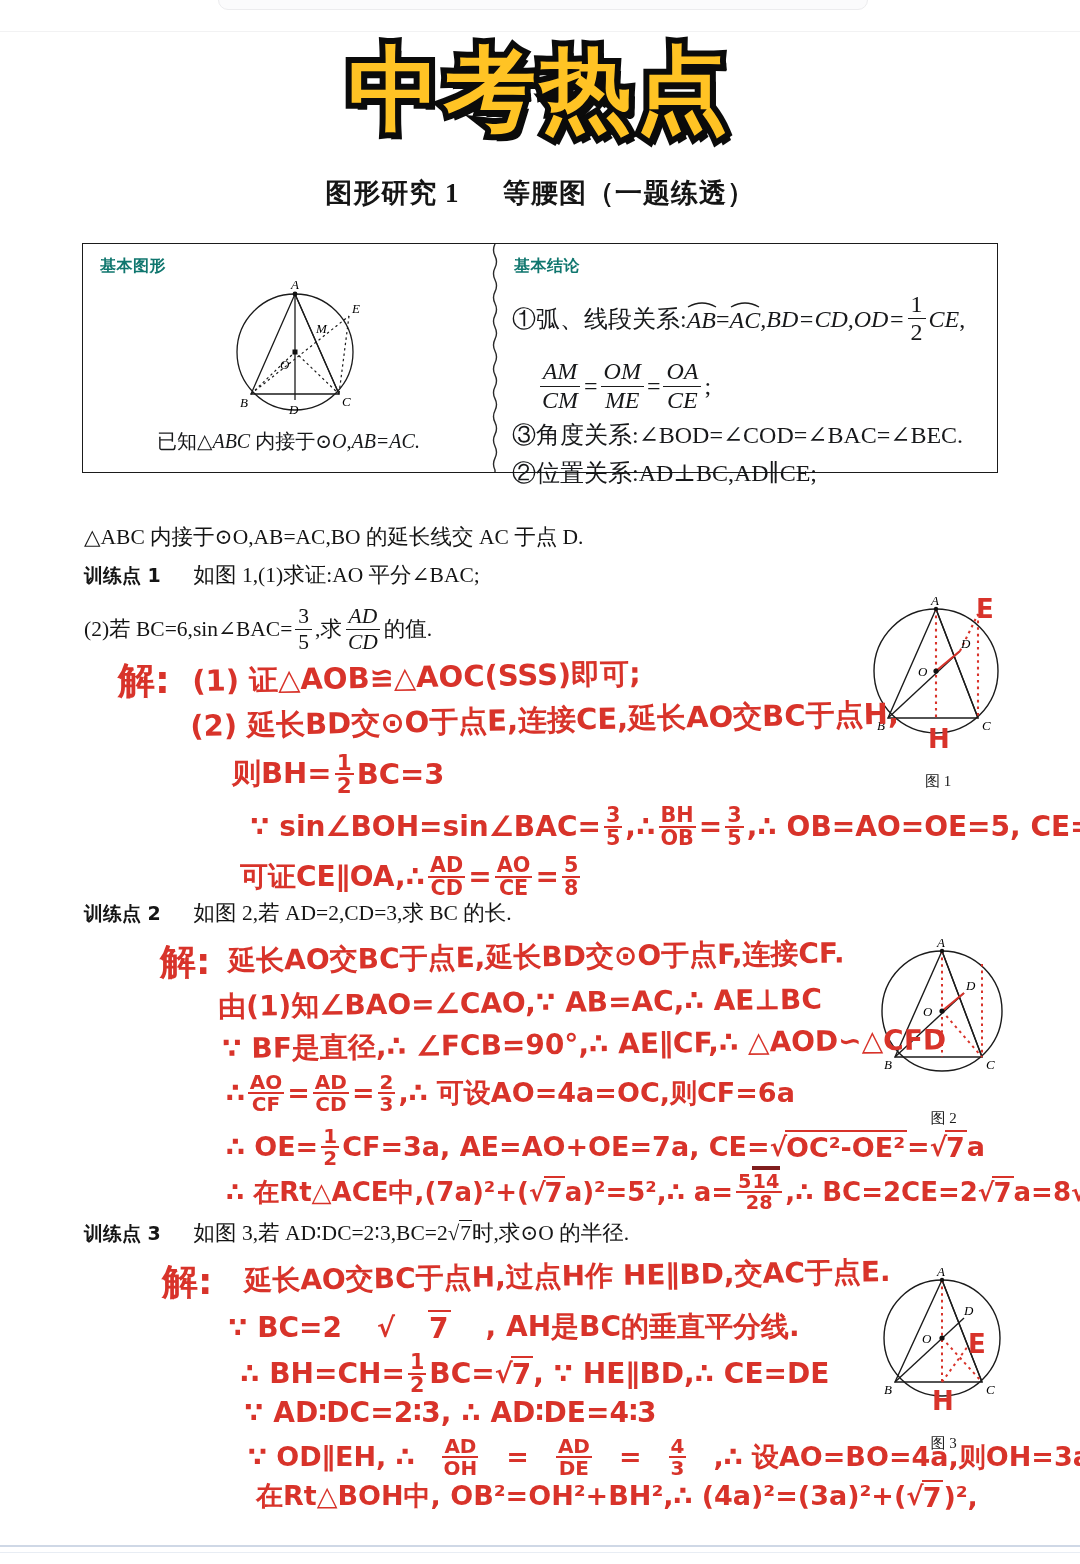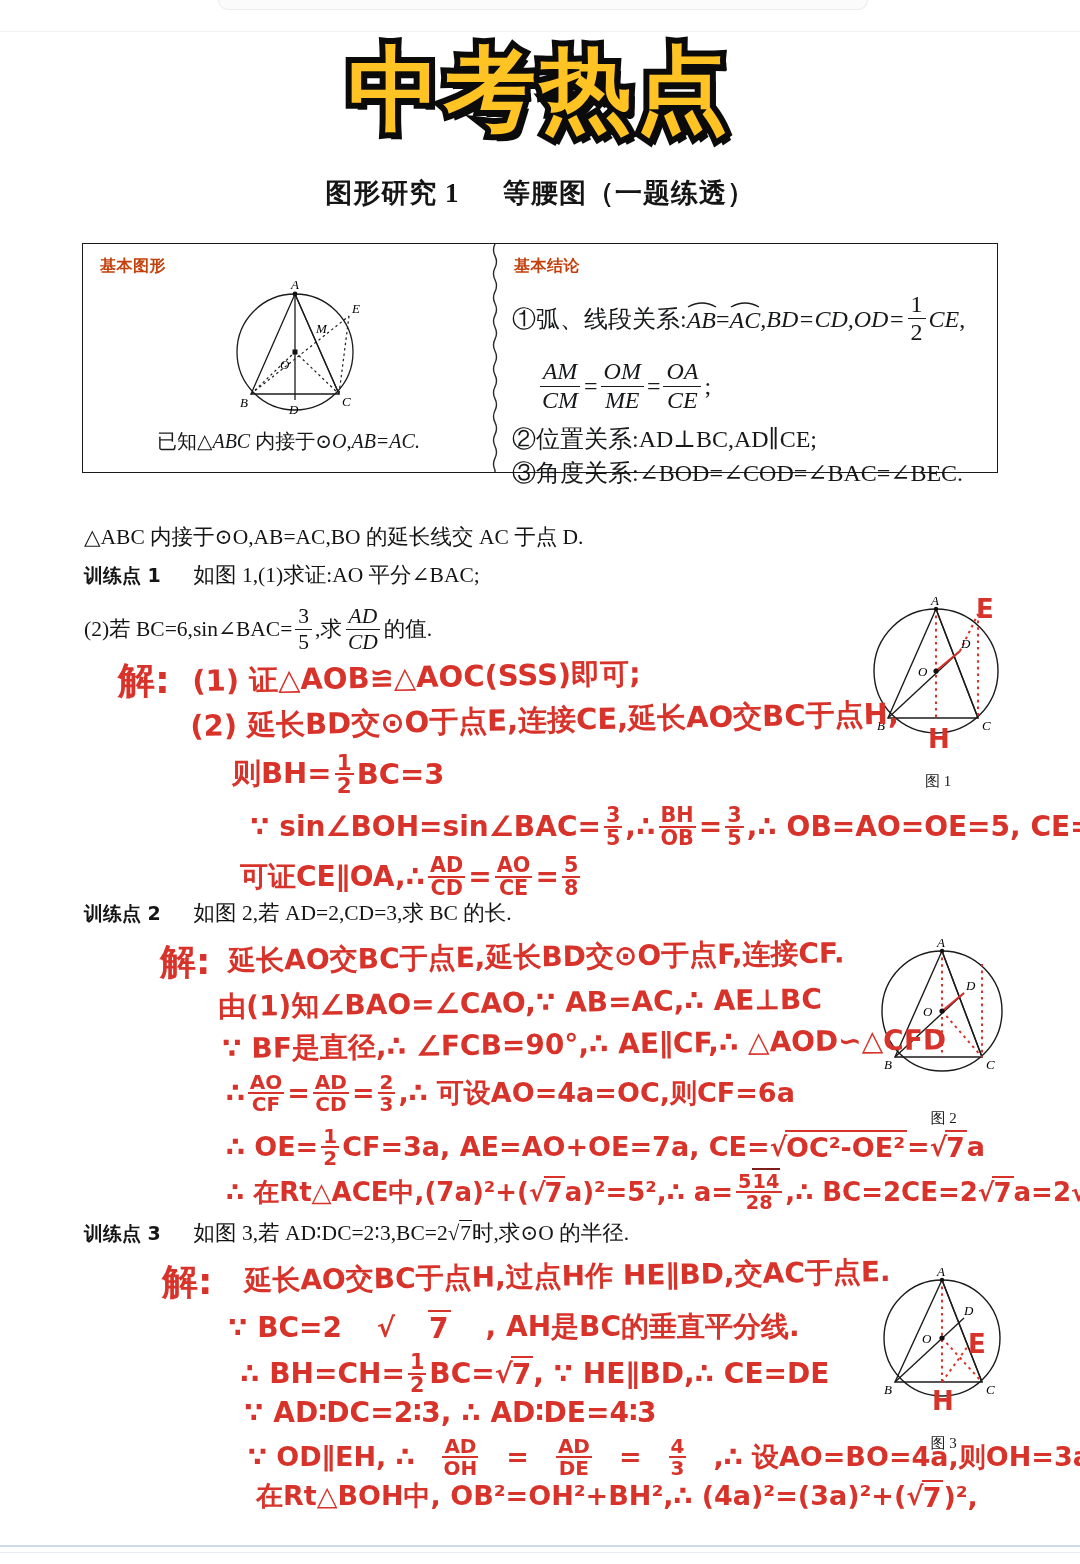--- a/index.html
+++ b/index.html
@@ -33,21 +33,21 @@
     font-family:"Liberation Serif","DejaVu Serif",serif;
     font-weight:700;font-size:27px;letter-spacing:1px;color:#151515;}
   .subtitle .gap{display:inline-block;width:28px;}
 
   
   .box{position:absolute;left:82px;top:243px;width:916px;height:230px;
     border:1.6px solid #1b1b1b;box-sizing:border-box;background:#fff;}
   .box .divider{position:absolute;left:411px;top:0;bottom:0;width:2px;}
   .box .divider svg{display:block;height:100%;width:6px;margin-left:-2px;}
   .cellhead{font-family:"DejaVu Sans","Liberation Sans",sans-serif;font-weight:700;
-    font-size:16px;color:#c2410c;letter-spacing:.5px;}
+    font-size:16px;color:#0f766e;letter-spacing:.5px;}
   .leftcell{position:absolute;left:0;top:0;width:411px;height:100%;}
   .leftcell .cellhead{position:absolute;left:17px;top:12px;}
   .rightcell{position:absolute;left:415px;top:0;right:0;height:100%;}
   .rightcell .cellhead{position:absolute;left:16px;top:12px;}
 
   .fig-basic{position:absolute;left:120px;top:36px;}
   .caption-basic{position:absolute;left:0;right:0;top:184px;text-align:center;
     font-size:20px;font-family:"Liberation Serif","DejaVu Serif",serif;}
 
   .concl{position:absolute;left:14px;right:8px;top:42px;font-size:24px;line-height:1.0;}
@@ -194,26 +194,26 @@
             <span class="den">ME</span>
           </span>
           <span>=</span>
           <span class="frac ital">
             <span class="num">OA</span>
             <span class="den">CE</span>
           </span>
           <span>;</span>
         </div>
 
+        <div class="cline c4">
+          <span>③角度关系:∠BOD=∠COD=∠BAC=∠BEC.</span>
+        </div>
+
         <div class="cline c3">
           <span>②位置关系:AD⊥BC,AD∥CE;</span>
-        </div>
-
-        <div class="cline c4">
-          <span>③角度关系:∠BOD=∠COD=∠BAC=∠BEC.</span>
         </div>
 
       </div>
     </div>
   </div>
 
   <div class="txt lead">△ABC 内接于⊙O,AB=AC,BO 的延长线交 AC 于点 D.</div>
 
   <div class="txt tp1">
     <span class="tp">训练点 1</span>
@@ -383,27 +383,27 @@
     <span style="font-size:26px;margin-right:-2px;">√</span>
     <span class="rad">7</span>
     <span>a</span>
   </div>
   <div class="hw" style="left:226px;top:1172px;font-size:26px;display:flex;align-items:center;">
     <span>∴ 在Rt△ACE中,(7a)²+(</span>
     <span style="font-size:25px;margin-right:-2px;">√</span>
     <span class="rad">7</span>
     <span>a)²=5²,∴ a=</span>
     <span class="f">
-      <span class="n"><span>5</span><span style="border-top:2px solid #7f1d1d;padding:0 1px;">14</span></span>
+      <span class="n"><span>5</span><span style="border-top:4px solid #7f1d1d;padding:0 1px;">14</span></span>
       <span class="d">28</span>
     </span>
     <span>,∴ BC=2CE=2</span>
     <span style="font-size:25px;margin-right:-2px;">√</span>
     <span class="rad">7</span>
-    <span>a=2</span>
+    <span>a=8</span>
     <span style="font-size:25px;margin-right:-2px;">√</span>
 
   </div>
 
   <div class="txt tp3">
     <span class="tp">训练点 3</span>
     <span style="display:inline-block;width:22px"></span>
     <span>如图 3,若 AD∶DC=2∶3,BC=2</span><span style="font-size:21px;">√</span><span style="border-top:1.3px solid #151515;padding:0 1px;">7</span><span>时,求⊙O 的半径.</span>
   </div>
 

